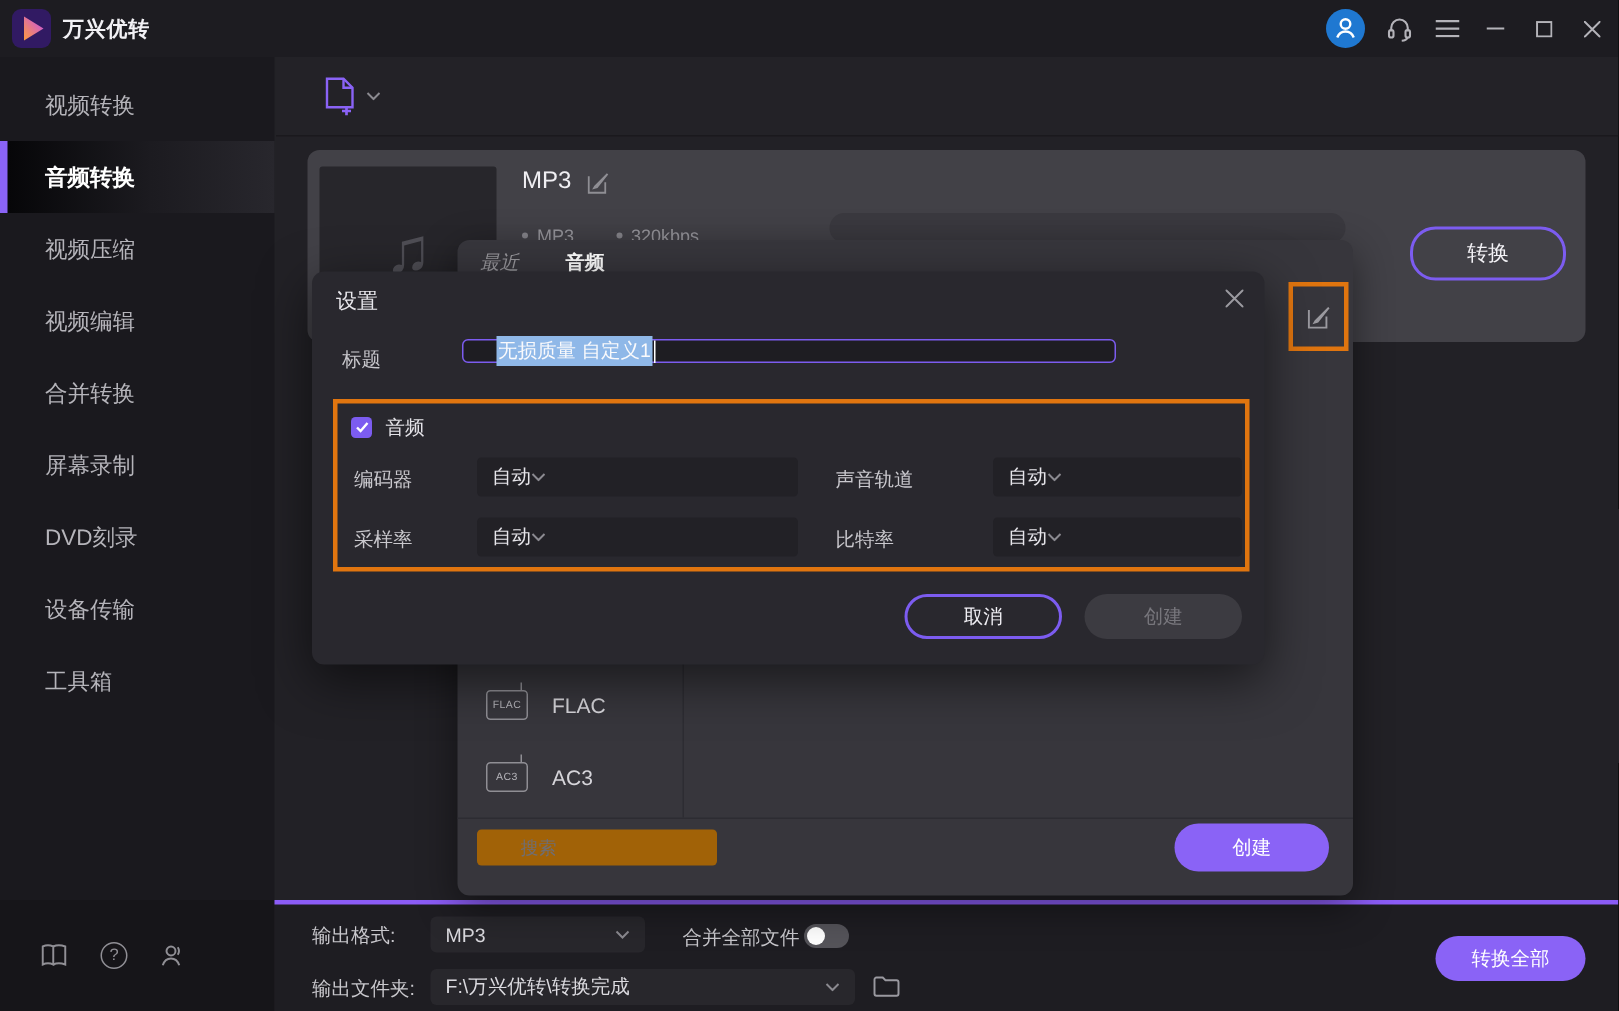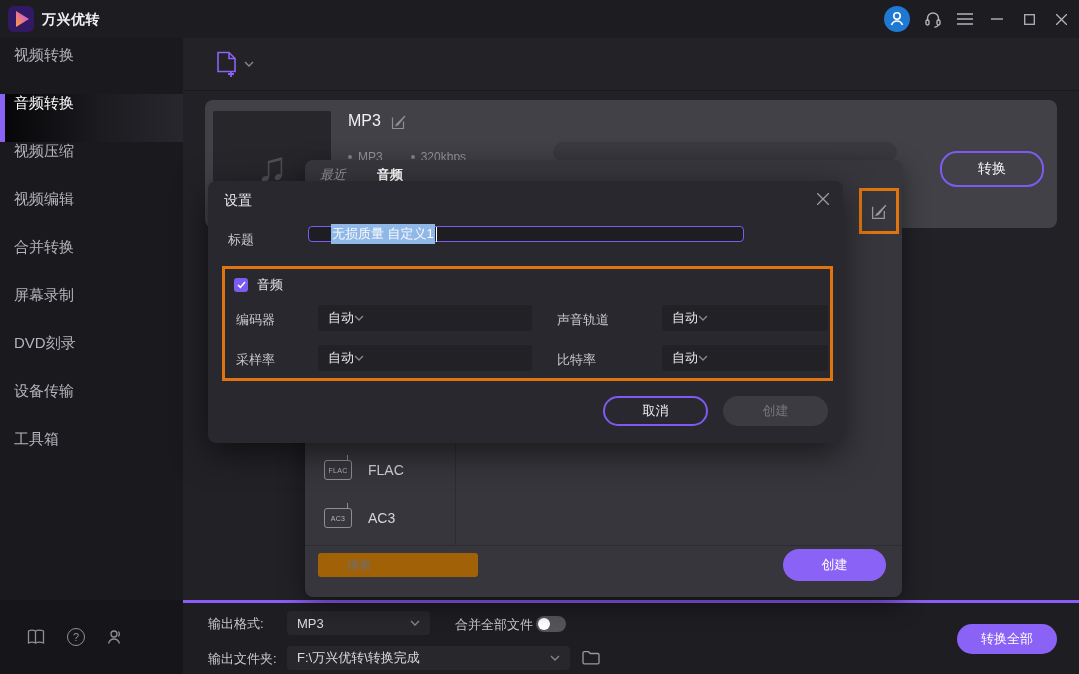--- a/index.html
+++ b/index.html
@@ -6,23 +6,23 @@
   #app{position:relative;width:1079px;height:674px;overflow:hidden;
        font-family:"Liberation Sans","DejaVu Sans",sans-serif;
        background:#222126;-webkit-font-smoothing:antialiased;}
   
   .titlebar{position:absolute;left:0;top:0;width:1079px;height:38px;background:#1d1c21;z-index:3;}
   .logo{position:absolute;left:8px;top:6px;width:26px;height:26px;}
   .app-title{position:absolute;left:42px;top:11px;font-size:14px;color:#f2f1f5;font-weight:bold;letter-spacing:.5px;}
   .tb-ic{position:absolute;top:6px;width:26px;height:26px;display:flex;align-items:center;justify-content:center;cursor:pointer;}
   
   .sidebar{position:absolute;left:0;top:38px;width:183px;height:636px;background:#1a191e;border-right:1px solid rgba(255,255,255,.04);z-index:2;}
-  .side-item{position:relative;height:48px;display:flex;padding-left:14px;
+  .side-item{position:relative;height:48px;display:flex;align-items:center;padding-left:30px;
              font-size:15px;color:#b5b4ba;cursor:pointer;}
-  .side-item.active{color:#ffffff;font-weight:normal;
+  .side-item.active{color:#ffffff;font-weight:bold;
       background:linear-gradient(90deg,#050507 0%,#1c1b20 55%,#28272d 100%);}
   .side-item.active::before{content:"";position:absolute;left:0;top:0;width:5px;height:48px;background:#8a63f6;}
   
   .toolbar{position:absolute;left:183px;top:38px;width:896px;height:52px;background:#232227;border-bottom:1px solid #1a191d;z-index:1;}
   .tab-pill{position:absolute;left:335px;top:12px;width:229px;height:31px;background:#38373d;border-radius:16px;}
   .tab-seg{position:absolute;left:0;top:0;width:114px;height:31px;background:#4d4c52;border-radius:16px;
            display:flex;align-items:center;justify-content:center;font-size:13px;color:#fff;font-weight:bold;cursor:pointer;}
   .tab-done{position:absolute;left:114px;top:0;width:115px;height:31px;display:flex;align-items:center;justify-content:center;
             font-size:13px;color:#a9a8ae;cursor:pointer;}
   

